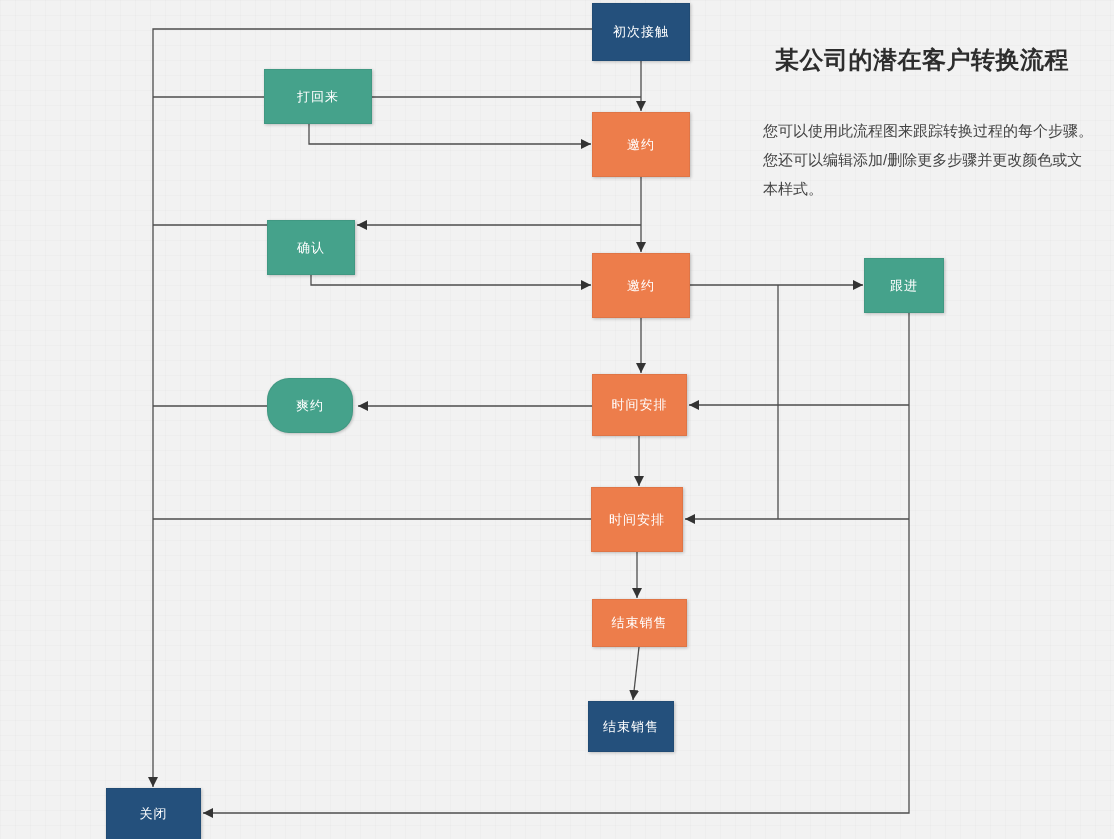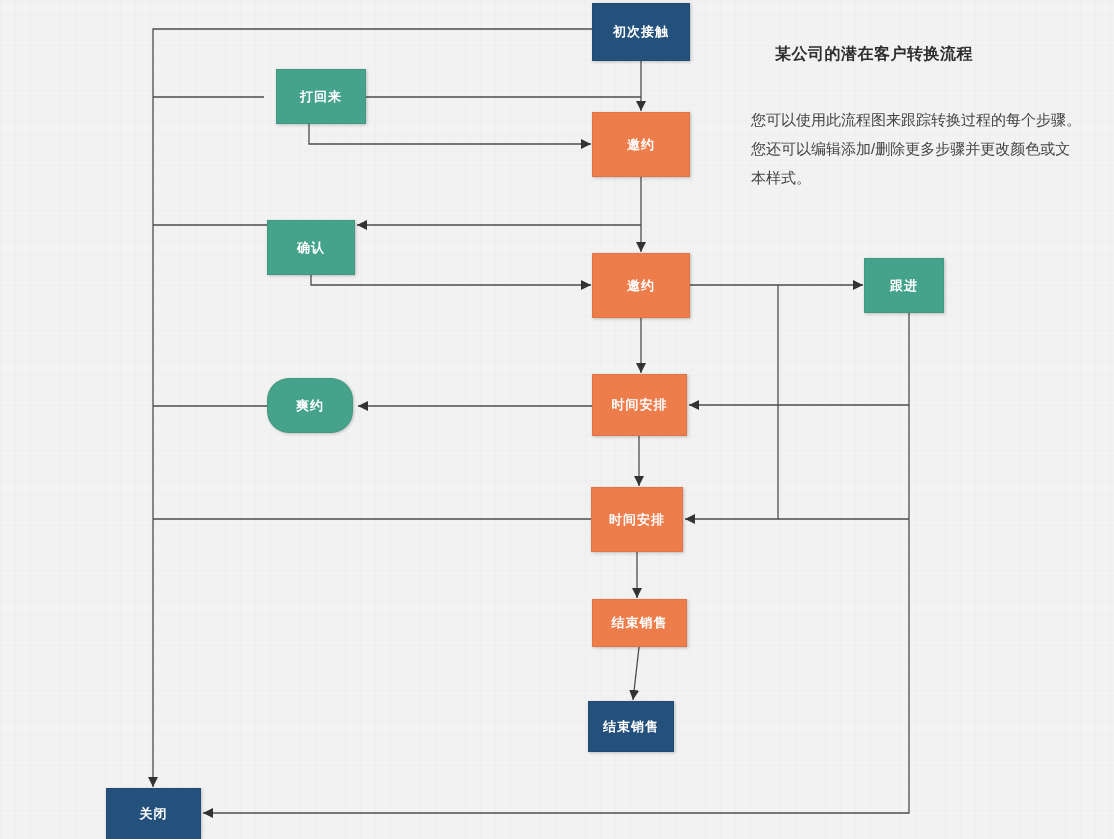--- a/index.html
+++ b/index.html
@@ -19,43 +19,43 @@
   }
   #edge-layer{
     position:absolute;left:0;top:0;width:1114px;height:839px;
     pointer-events:none;
   }
   .node{
     position:absolute;
     display:flex;align-items:center;justify-content:center;
     color:#fff;
     font-size:13px;
-    font-weight:700;
+    font-weight:400;
     letter-spacing:1px;
     box-shadow:1px 1px 3px rgba(0,0,0,0.22);
     border:1px solid rgba(0,0,0,0.06);
     box-sizing:border-box;
     cursor:pointer;
     user-select:none;
   }
   .title-block{
     position:absolute;
     left:751px;top:44px;
     width:350px;
   }
   .title-block h1{
     margin:0 0 8px 24px;
-    font-size:16px;
+    font-size:24px;
     font-weight:700;
     color:#2d2d2d;
     letter-spacing:0.5px;
     white-space:nowrap;
   }
   .title-block p{
-    margin:40px 0 0 0;
+    margin:40px 0 0 12px;
     width:331px;
     font-size:15px;
     line-height:29px;
     color:#434343;
     word-break:break-all;
   }
 </style>
 </head>
 <body>
 
@@ -86,21 +86,21 @@
         <polyline points="909,519 685,519" fill="none" stroke="#4D4D4D" stroke-width="1.3" marker-end="url(#arrow-head)"></polyline>
         <polyline points="592,406 358,406" fill="none" stroke="#4D4D4D" stroke-width="1.3" marker-end="url(#arrow-head)"></polyline>
         <polyline points="639,436 639,486" fill="none" stroke="#4D4D4D" stroke-width="1.3" marker-end="url(#arrow-head)"></polyline>
         <polyline points="637,552 637,598" fill="none" stroke="#4D4D4D" stroke-width="1.3" marker-end="url(#arrow-head)"></polyline>
         <polyline points="639,647 633,700" fill="none" stroke="#4D4D4D" stroke-width="1.3" marker-end="url(#arrow-head)"></polyline>
       </g>
   </svg>
 
   <div id="node-layer">
       <div class="node" style="left: 592px; top: 3px; width: 98px; height: 58px; background: rgb(36, 80, 124);">初次接触</div>
-      <div class="node" style="left: 276px; top: 69px; width: 90px; height: 55px; background: rgb(69, 162, 139);">打回来</div>
+      <div class="node" style="left: 264px; top: 69px; width: 108px; height: 55px; background: rgb(69, 162, 139);">打回来</div>
       <div class="node" style="left: 592px; top: 112px; width: 98px; height: 65px; background: rgb(237, 125, 75);">邀约</div>
       <div class="node" style="left: 267px; top: 197px; width: 88px; height: 55px; background: rgb(69, 162, 139); margin-top: 23px;">确认</div>
       <div class="node" style="left: 592px; top: 253px; width: 98px; height: 65px; background: rgb(237, 125, 75);">邀约</div>
       <div class="node" style="left: 864px; top: 258px; width: 80px; height: 55px; background: rgb(69, 162, 139);">跟进</div>
       <div class="node" style="left: 267px; top: 378px; width: 86px; height: 55px; background: rgb(69, 162, 139); border-radius: 22px;">爽约</div>
       <div class="node" style="left: 592px; top: 374px; width: 95px; height: 62px; background: rgb(237, 125, 75);">时间安排</div>
       <div class="node" style="left: 591px; top: 487px; width: 92px; height: 65px; background: rgb(237, 125, 75);">时间安排</div>
       <div class="node" style="left: 592px; top: 599px; width: 95px; height: 48px; background: rgb(237, 125, 75);">结束销售</div>
       <div class="node" style="left: 588px; top: 701px; width: 86px; height: 51px; background: rgb(36, 80, 124);">结束销售</div>
       <div class="node" style="left: 106px; top: 788px; width: 95px; height: 52px; background: rgb(36, 80, 124);">关闭</div>

